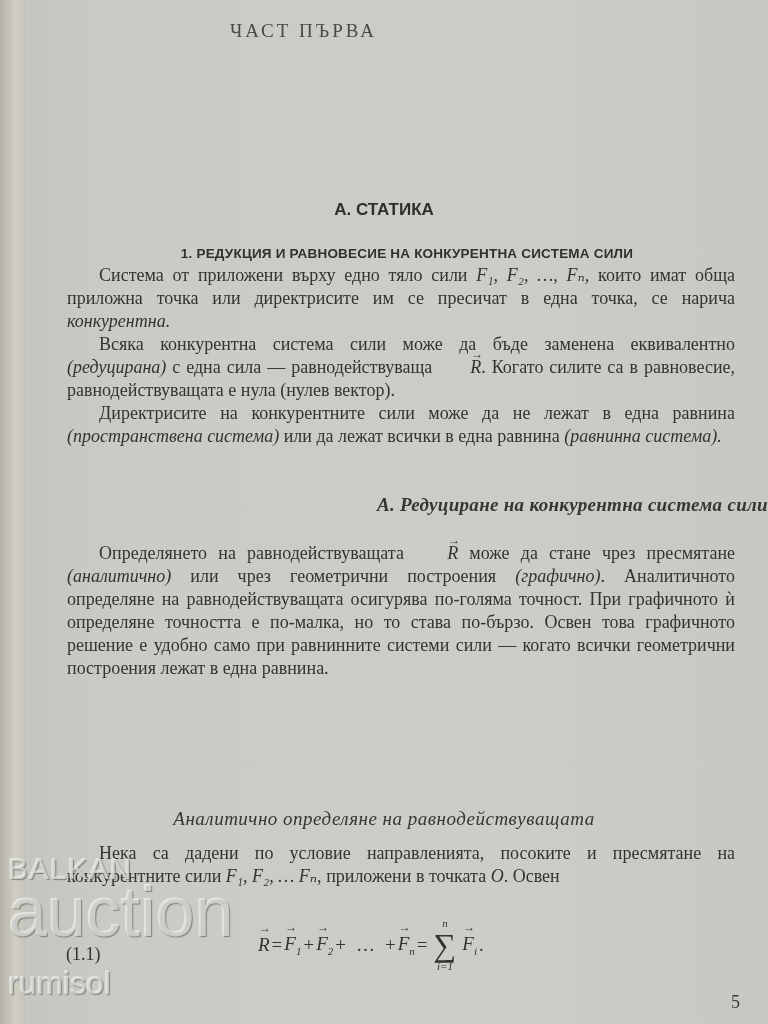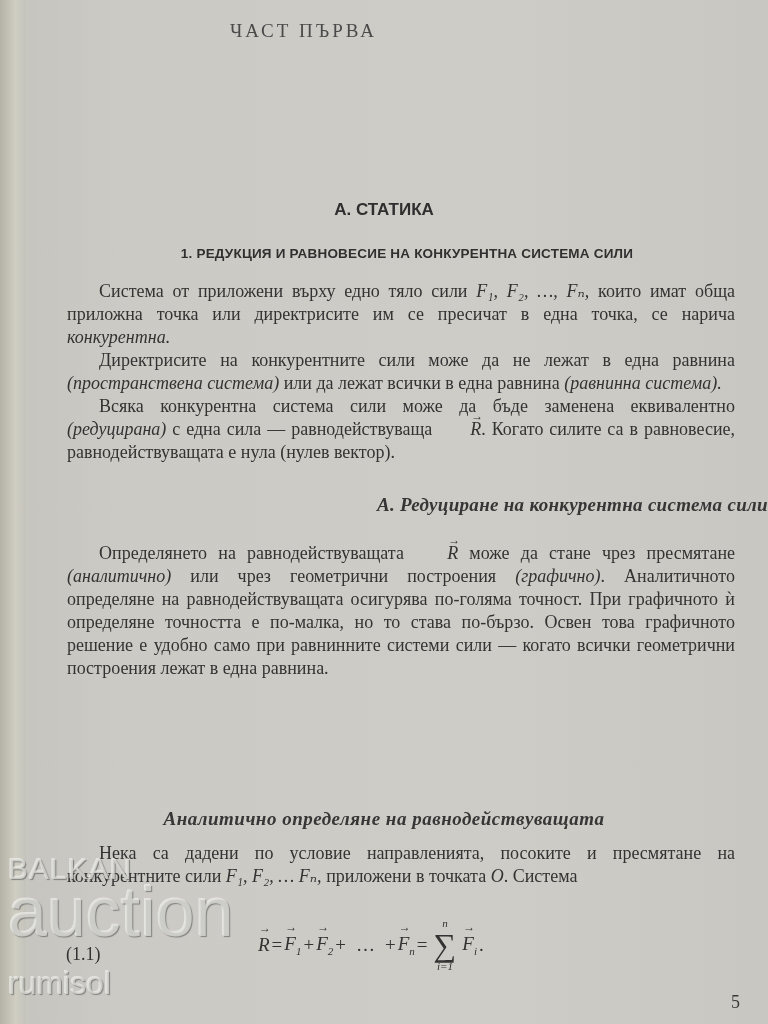--- a/index.html
+++ b/index.html
@@ -37,21 +37,21 @@
   }
   .body-text p { margin: 0; text-indent: 32px; }
   .body-text .gap { height: 6px; }
   em { font-style: italic; }
   .sub-title {
     position: absolute; top: 494px; left: 0; width: 768px; text-align: right;
     font-size: 19px; font-style: italic; font-weight: bold; color: #363636; letter-spacing: 0.3px;
   }
   .sub-title-2 {
     position: absolute; top: 808px; left: 0; width: 768px; text-align: center;
-    font-size: 19px; font-style: italic; color: #363636; letter-spacing: 0.5px; font-weight: bold;
+    font-size: 19px; font-style: italic; color: #363636; letter-spacing: 0.5px;
   }
   .vec { position: relative; display: inline-block; font-style: italic; }
   .vec::before {
     content: "\2192"; position: absolute; top: -13px; left: 1px; font-size: 12px; font-style: normal;
   }
   .eq-label { position: absolute; left: 66px; top: 944px; font-size: 18px; color: #333; text-align: right; }
   .equation {
     position: absolute; left: 258px; top: 918px; font-size: 19px; color: #333;
     display: flex; align-items: center; gap: 2px;
   }
@@ -73,46 +73,46 @@
 </head>
 <body>
 
 <div class="page">
   <div class="spine"></div>
 
   <div class="part-title">ЧАСТ ПЪРВА</div>
   <div class="section-title">А. СТАТИКА</div>
   <div class="chapter-title">1. РЕДУКЦИЯ И РАВНОВЕСИЕ НА КОНКУРЕНТНА СИСТЕМА СИЛИ</div>
 
-  <div class="body-text" style="top:280px">
+  <div class="body-text" style="top:264px">
     <p>
       <span>Система от приложени върху едно тяло сили </span><em>F₁, F₂, …, Fₙ,</em><span> които имат обща приложна точка или директрисите им се пресичат в една точка, се нарича </span><em>конкурентна.</em>
     </p>
     <p>
-      <span>Директрисите на конкурентните сили може да не лежат в една равнина </span><em>(пространствена система)</em><span> или да лежат всички в една равнина </span><em>(равнинна система).</em>
+      <span>Всяка конкурентна система сили може да бъде заменена еквивалентно </span><em>(редуцирана)</em><span> с една сила — равнодействуваща </span><span class="vec">R</span><span>. Когато силите са в равновесие, равнодействуващата е нула (нулев вектор).</span>
     </p>
     <p>
-      <span>Всяка конкурентна система сили може да бъде заменена еквивалентно </span><em>(редуцирана)</em><span> с една сила — равнодействуваща </span><span class="vec">R</span><span>. Когато силите са в равновесие, равнодействуващата е нула (нулев вектор).</span>
+      <span>Директрисите на конкурентните сили може да не лежат в една равнина </span><em>(пространствена система)</em><span> или да лежат всички в една равнина </span><em>(равнинна система).</em>
     </p>
   </div>
 
   <div class="sub-title">А. Редуциране на конкурентна система сили</div>
 
   <div class="body-text" style="top:536px">
     <div class="gap"></div>
     <p>
       <span>Определянето на равнодействуващата </span><span class="vec">R</span><span> може да стане чрез пресмятане </span><em>(аналитично)</em><span> или чрез геометрични построения </span><em>(графично)</em><span>. Аналитичното определяне на равнодействуващата осигурява по-голяма точност. При графичното ѝ определяне точността е по-малка, но то става по-бързо. Освен това графичното решение е удобно само при равнинните системи сили — когато всички геометрични построения лежат в една равнина.</span>
     </p>
   </div>
 
   <div class="sub-title-2">Аналитично определяне на равнодействуващата</div>
 
   <div class="body-text" style="top:842px">
     <p>
-      <span>Нека са дадени по условие направленията, посоките и пресмятане на конкурентните сили </span><em>F₁, F₂, … Fₙ,</em><span> приложени в точката </span><em>O</em><span>. Система</span>
+      <span>Нека са дадени по условие направленията, посоките и пресмятане на конкурентните сили </span><em>F₁, F₂, … Fₙ,</em><span> приложени в точката </span><em>O</em><span>. Освен</span>
     </p>
   </div>
 
   <div class="eq-label">(1.1)</div>
   <div class="equation">
     <span class="vec">R</span>
     <span>=</span>
     <span class="vec"><span>F</span><sub>1</sub></span>
     <span>+</span>
     <span class="vec"><span>F</span><sub>2</sub></span>

